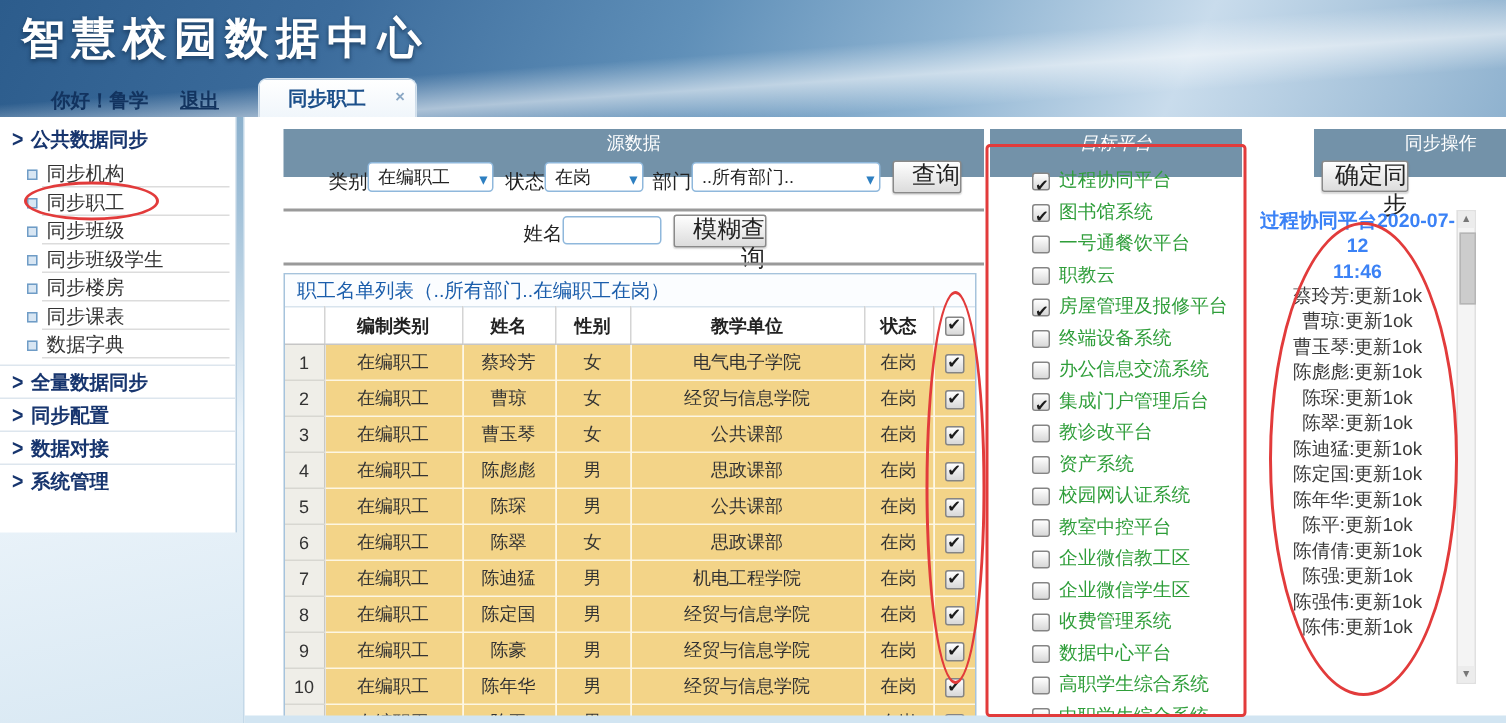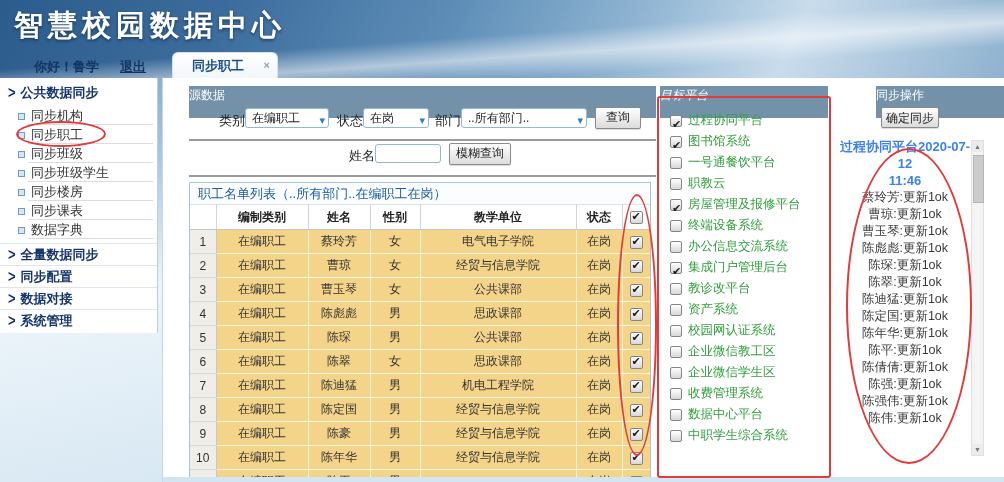--- a/index.html
+++ b/index.html
@@ -20,40 +20,40 @@
   
   .tab{position:absolute;left:172px;top:52px;width:106px;height:26px;
     background:linear-gradient(#ffffff,#f0f6fb);border:1px solid #d4e2ee;border-bottom:none;
     border-radius:6px 6px 0 0;color:#1b4f8a;font-weight:bold;font-size:13px;
     line-height:26px;text-align:center;box-sizing:border-box;padding-right:14px;}
   .tab-close{position:absolute;right:7px;top:6px;font-size:11px;line-height:13px;color:#8aa7c4;font-weight:bold;cursor:pointer;}
 
   
   .sidebar{position:absolute;left:0;top:78px;width:162px;height:404px;
     background:linear-gradient(168deg,#7ea6c5 0%,#a3c2d9 22%,#ecf4fa 55%,#d8e8f3 100%);}
-  .menu{position:absolute;left:0;top:0;width:157px;background:#fff;border-right:1px solid #bad0e2;padding:4px 0 2px 0;}
+  .menu{position:absolute;left:0;top:0;width:157px;background:#fff;border-right:1px solid #bad0e2;padding:4px 0 24px 0;}
   .group{height:21px;line-height:21px;padding-left:8px;color:#17356e;font-weight:bold;font-size:13px;}
   .group .arrow{display:inline-block;margin-right:5px;color:#17356e;font-weight:bold;transform:scaleY(1.2);}
   .group.bordered{border-top:1px solid #dde6ee;}
   .submenu{padding:3px 0 4px 0;}
   .subitem{position:relative;height:19px;line-height:19px;padding-left:31px;font-size:13px;color:#333;cursor:pointer;}
   .subitem::after{content:"";position:absolute;left:28px;right:4px;bottom:0;border-bottom:1px solid #dcdcdc;}
   .bullet{position:absolute;left:18px;top:7px;width:5px;height:5px;background:#d8e6f3;border:1px solid #6f9cc6;}
 
   
   .main{position:absolute;left:162px;top:78px;width:842px;height:404px;background:#fff;border-left:1px solid #c3d8e8;}
   .phdr{position:absolute;top:8px;height:32px;line-height:18px;background:#7392a9;color:#fff;
-    font-size:12px;text-align:left;}
+    font-size:12px;text-align:center;}
 
   .flabel{position:absolute;font-size:13px;color:#222;}
   .sel{position:absolute;height:20px;background:#fff;border:1px solid #8fb8dc;border-radius:3px;
     box-sizing:border-box;font-size:12px;color:#222;line-height:18px;padding:0 16px 0 6px;cursor:pointer;}
   .sel .arr{position:absolute;right:3px;top:2px;color:#2d7fc1;font-size:11px;font-weight:bold;}
   .btn{position:absolute;box-sizing:border-box;border:1px solid #8a8a8a;border-radius:2px;
-    background:linear-gradient(#fefefe,#dcdcdc);font-size:12px;color:#222;text-align:center;
+    background:linear-gradient(#fefefe,#dcdcdc);font-size:16px;color:#222;text-align:right;
     line-height:19px;cursor:pointer;box-shadow:0 1px 1px rgba(0,0,0,.15);}
   .txt{position:absolute;box-sizing:border-box;border:1px solid #8fb8dc;border-radius:3px;background:#fff;
     font-size:12px;padding:0 4px;}
   .sep{position:absolute;height:2px;background:#9a9a9a;}
 
   
   .tbl{position:absolute;left:26px;top:104px;width:462px;height:300px;
     border:1px solid #a6c3dc;box-sizing:border-box;background:#fff;overflow:hidden;}
   .tbl-title{height:21px;line-height:21px;padding-left:8px;font-size:13px;font-weight:normal;color:#1a5dab;
     background:#fbfdff;}
@@ -65,21 +65,21 @@
   td.gold{background:#f3d488;border-right:1px solid #fbf0d2;border-bottom:1px solid #fdf6e2;}
 
   
   .cb{display:inline-block;width:13px;height:13px;box-sizing:border-box;border:1px solid #858585;
       border-radius:2px;background:linear-gradient(#ffffff,#d8d8d8);position:relative;vertical-align:middle;cursor:pointer;}
   .cb.checked::after{content:"\2714";position:absolute;left:1px;top:-2px;font-size:11px;color:#1c1c1c;font-weight:bold;}
   .cb.small{width:12px;height:12px;}
 
   
   .plist{position:absolute;left:497px;top:32px;width:168px;}
-  .pitem{height:21px;line-height:21px;padding-left:10px;font-size:12.5px;color:#2f9e3a;white-space:nowrap;}
+  .pitem{height:21px;line-height:21px;padding-left:28px;font-size:12.5px;color:#2f9e3a;white-space:nowrap;}
   .pitem .cb{margin-right:6px;}
 
   
   .log{position:absolute;left:676px;top:60px;width:132px;height:306px;overflow:hidden;text-align:center;}
   .log-title{font-size:13px;font-weight:bold;color:#3b82f6;line-height:17px;}
   .log-entry{font-size:12.5px;color:#3a3a3a;line-height:17px;height:17px;}
 
   
   .sbar{position:absolute;left:808px;top:62px;width:13px;height:316px;background:#f4f4f4;
     border:1px solid #e0e0e0;box-sizing:border-box;}
@@ -299,24 +299,26 @@
         <div class="pitem"><span class="cb small checked"></span><span>图书馆系统</span></div>
         <div class="pitem"><span class="cb small"></span><span>一号通餐饮平台</span></div>
         <div class="pitem"><span class="cb small"></span><span>职教云</span></div>
         <div class="pitem"><span class="cb small checked"></span><span>房屋管理及报修平台</span></div>
         <div class="pitem"><span class="cb small"></span><span>终端设备系统</span></div>
         <div class="pitem"><span class="cb small"></span><span>办公信息交流系统</span></div>
         <div class="pitem"><span class="cb small checked"></span><span>集成门户管理后台</span></div>
         <div class="pitem"><span class="cb small"></span><span>教诊改平台</span></div>
         <div class="pitem"><span class="cb small"></span><span>资产系统</span></div>
         <div class="pitem"><span class="cb small"></span><span>校园网认证系统</span></div>
+        <div class="pitem"><span class="cb small"></span><span>教室中控平台</span></div>
         <div class="pitem"><span class="cb small"></span><span>企业微信教工区</span></div>
         <div class="pitem"><span class="cb small"></span><span>企业微信学生区</span></div>
         <div class="pitem"><span class="cb small"></span><span>收费管理系统</span></div>
         <div class="pitem"><span class="cb small"></span><span>数据中心平台</span></div>
+        <div class="pitem"><span class="cb small"></span><span>高职学生综合系统</span></div>
         <div class="pitem"><span class="cb small"></span><span>中职学生综合系统</span></div>
       </div>
 
     <div class="btn" style="left:718px;top:29px;width:58px;height:21px;line-height:20px;">确定同步</div>
     <div class="log">
       <div class="log-title">过程协同平台2020-07-12</div>
       <div class="log-title">11:46</div>
       <div id="log-entries">
           <div class="log-entry">蔡玲芳:更新1ok</div>
           <div class="log-entry">曹琼:更新1ok</div>

